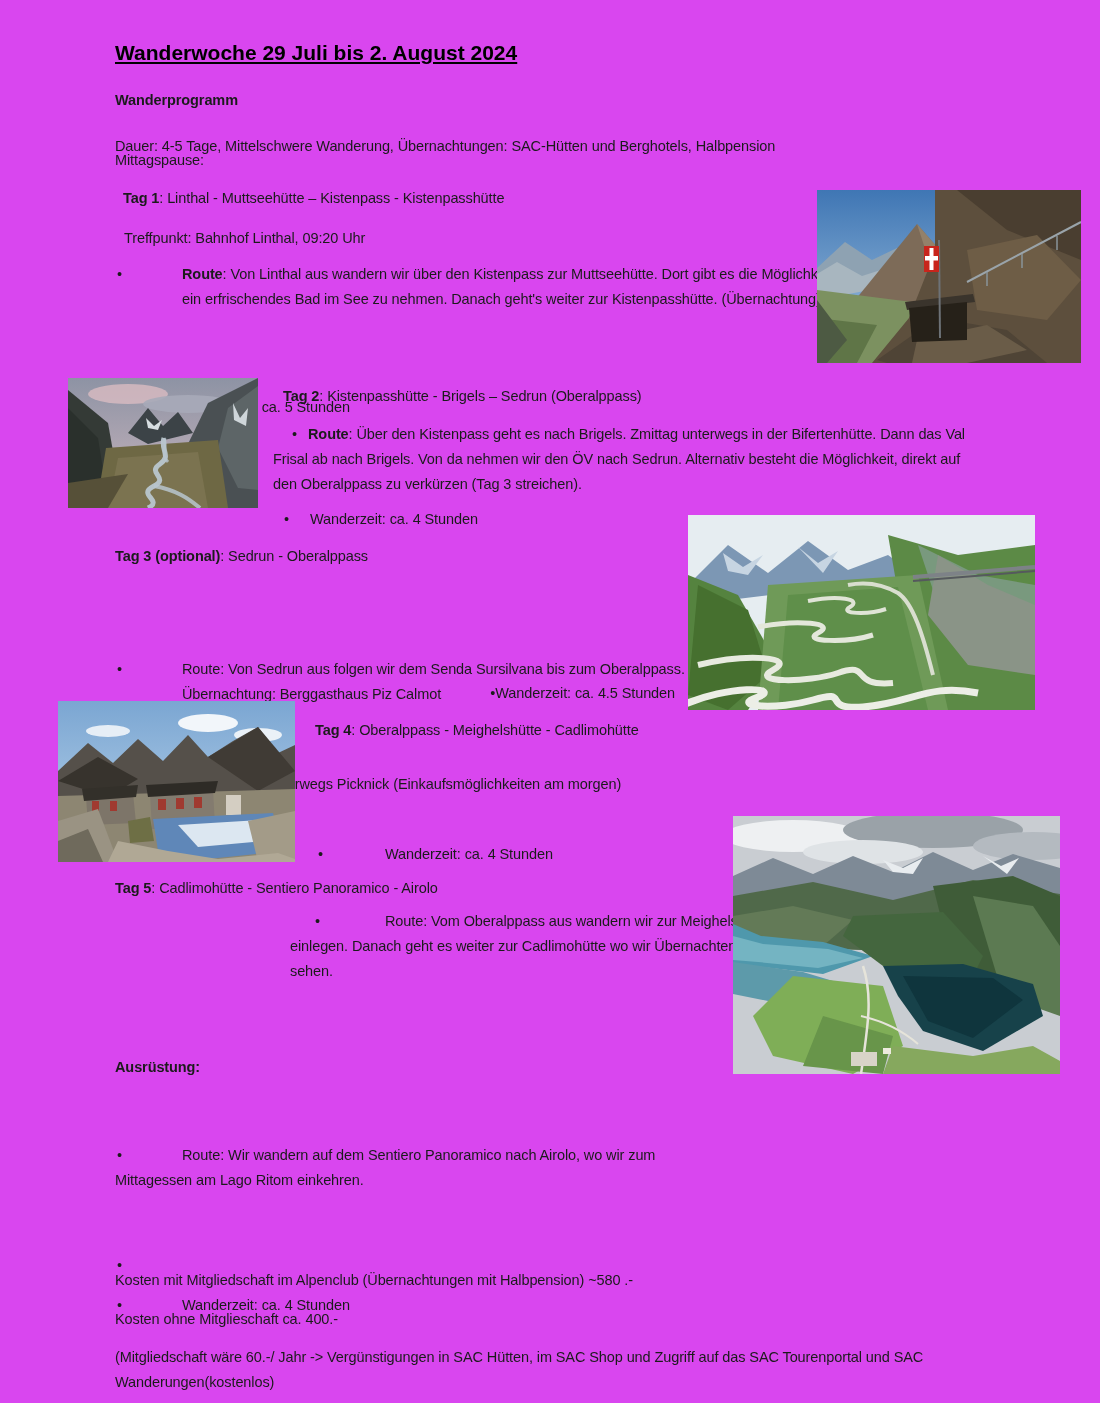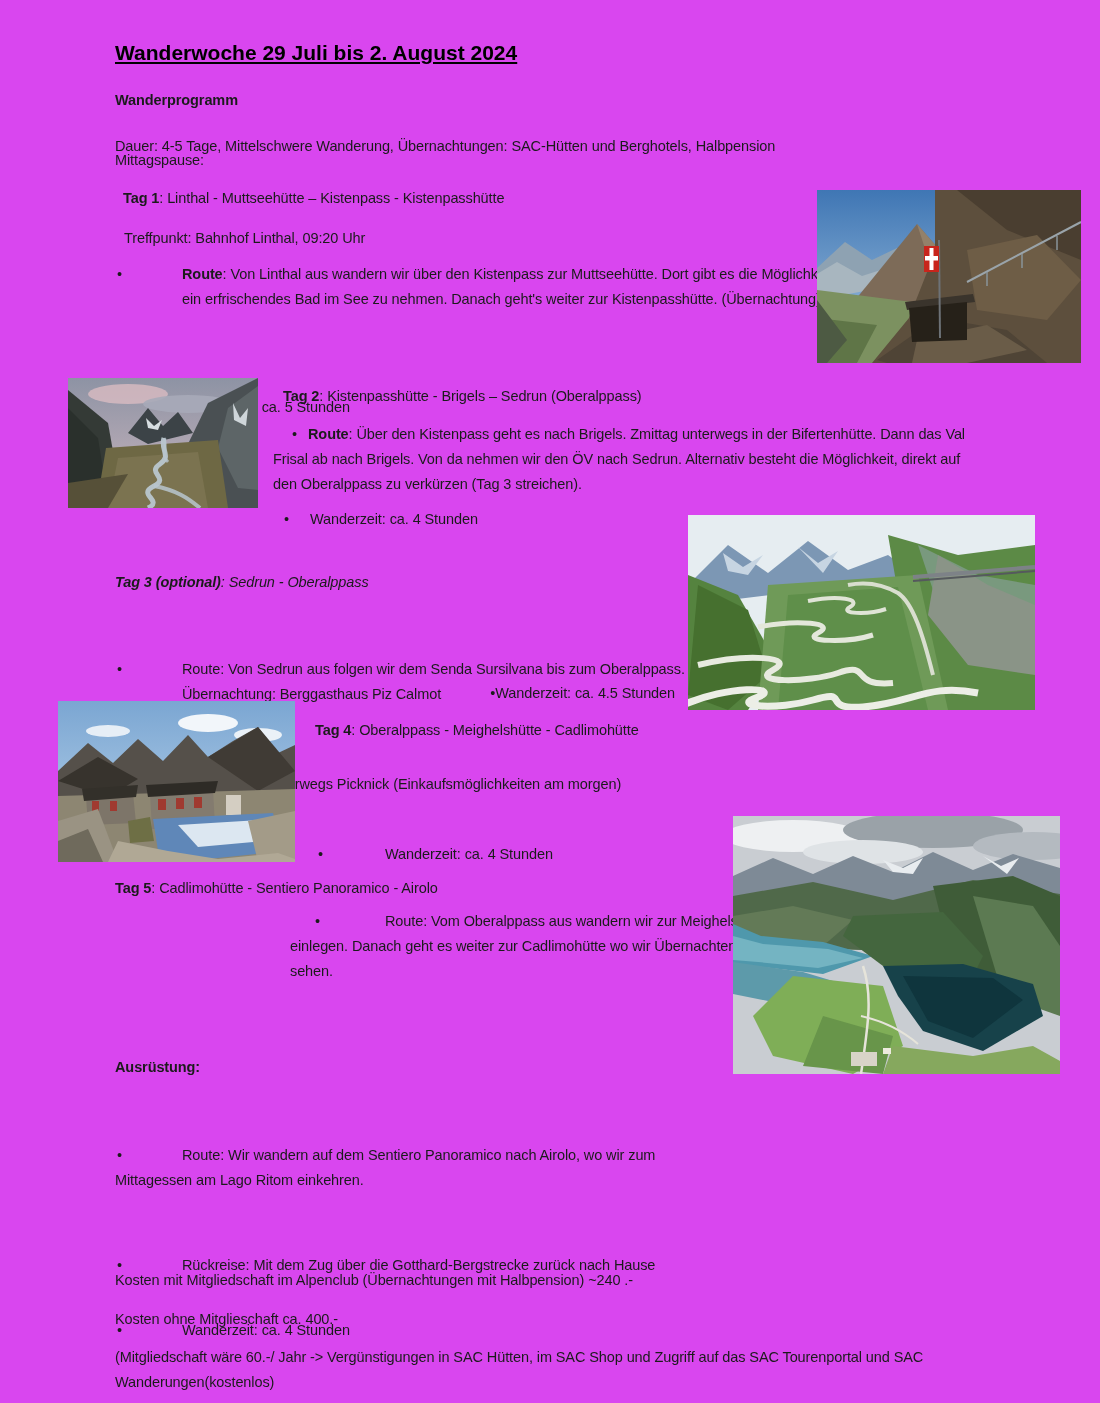--- a/index.html
+++ b/index.html
@@ -112,21 +112,21 @@
   </div>
 
   <div class="abs" style="left:283px; top:384px;"><span class="b">Tag 2</span><span>: Kistenpasshütte - Brigels – Sedrun (Oberalppass)</span></div>
   <div class="abs" style="left:273px; top:422px; width:715px;">
     <span class="mkflat">•</span><span class="b">Route</span><span>: Über den Kistenpass geht es nach Brigels. Zmittag unterwegs in der Bifertenhütte. Dann das Val Frisal ab nach Brigels. Von da nehmen wir den ÖV nach Sedrun. Alternativ besteht die Möglichkeit, direkt auf den Oberalppass zu verkürzen (Tag 3 streichen).</span>
   </div>
   <div class="abs" style="left:283px; top:507px; width:400px;">
     <span class="mkflat2">•</span><span>Wanderzeit: ca. 4 Stunden</span>
   </div>
 
-  <div class="abs" style="left:115px; top:570px;font-style:italic;"><span class="b">Tag 3 (optional)</span><span>: Sedrun - Oberalppass</span></div>
+  <div class="abs" style="left:115px; top:544px;"><span class="b">Tag 3 (optional)</span><span>: Sedrun - Oberalppass</span></div>
   <div class="abs li" style="left:115px; top:582px; width:585px;">
     <span class="mk">•</span><span>Route: Von Sedrun aus folgen wir dem Senda Sursilvana bis zum Oberalppass. Übernachtung: Berggasthaus Piz Calmot</span>
   </div>
   <div class="abs li" style="left:115px; top:647px; width:585px;">
     <span class="mk">•</span><span>Mittagessen: unterwegs Picknick (Einkaufsmöglichkeiten am morgen)</span>
   </div>
   <div class="abs" style="left:315px; top:681px; width:360px;text-align:right;">
     <span class="mkwide">•</span><span>Wanderzeit: ca. 4.5 Stunden</span>
   </div>
 
@@ -195,21 +195,21 @@
       <polygon points="60,140 110,150 160,158 220,152 237,158 237,161 50,161" fill="#b0a895"></polygon>
       <polygon points="70,120 92,116 96,140 72,142" fill="#6e6f45"></polygon>
     </svg>
   </div>
 
   <div class="abs" style="left:115px; top:876px;"><span class="b">Tag 5</span><span>: Cadlimohütte - Sentiero Panoramico - Airolo</span></div>
   <div class="abs ti" style="left:115px; top:918px; width:610px;">
     <span class="mk">•</span><span>Route: Wir wandern auf dem Sentiero Panoramico nach Airolo, wo wir zum Mittagessen am Lago Ritom einkehren.</span>
   </div>
   <div class="abs ti" style="left:115px; top:978px; width:610px;">
-    <span class="mk">•</span><span>Rückreise: Mit dem Zug über die Gotthard-Bergstrecke zurück nach Hause</span>
+    <span class="mk">•</span>
   </div>
   <div class="abs ti" style="left:115px; top:1018px; width:610px;">
     <span class="mk">•</span><span>Wanderzeit: ca. 4 Stunden</span>
   </div>
 
   <div class="photo" style="left:733px; top:816px; width:327px; height:258px;">
     <svg viewBox="0 0 327 258" preserveAspectRatio="none">
       <rect x="0" y="0" width="327" height="258" fill="#c9cdd2"></rect>
       <ellipse cx="60" cy="20" rx="70" ry="16" fill="#eef0f2"></ellipse>
       <ellipse cx="200" cy="14" rx="90" ry="18" fill="#9aa2a8"></ellipse>
@@ -233,17 +233,17 @@
       <polygon points="160,230 240,240 300,230 327,245 327,258 150,258" fill="#86a85e"></polygon>
       <path d="M130,150 C140,180 135,210 128,258" fill="none" stroke="#e6e4da" stroke-width="2.5"></path>
       <path d="M128,200 C150,205 170,215 185,228" fill="none" stroke="#e6e4da" stroke-width="2"></path>
       <rect x="118" y="236" width="26" height="14" fill="#d8d4c8"></rect>
       <rect x="150" y="232" width="8" height="6" fill="#eceade"></rect>
     </svg>
   </div>
 
   <div class="abs b" style="left:115px; top:1055px;">Ausrüstung:</div>
 
-  <div class="abs" style="left:115px; top:1268px; width:900px;">Kosten mit Mitgliedschaft im Alpenclub (Übernachtungen mit Halbpension)  ~240 .-</div>
+  <div class="abs" style="left:115px; top:1268px; width:900px;">Kosten mit Mitgliedschaft im Alpenclub (Übernachtungen mit Halbpension)  ~580 .-</div>
   <div class="abs" style="left:115px; top:1307px; width:900px;">Kosten ohne Mitglieschaft ca. 400.-</div>
   <div class="abs" style="left:115px; top:1345px; width:868px;">(Mitgliedschaft wäre 60.-/ Jahr -&gt; Vergünstigungen in SAC Hütten, im SAC Shop und Zugriff auf das SAC Tourenportal und SAC Wanderungen(kostenlos)</div>
 
 </div>
 
 </body></html>

